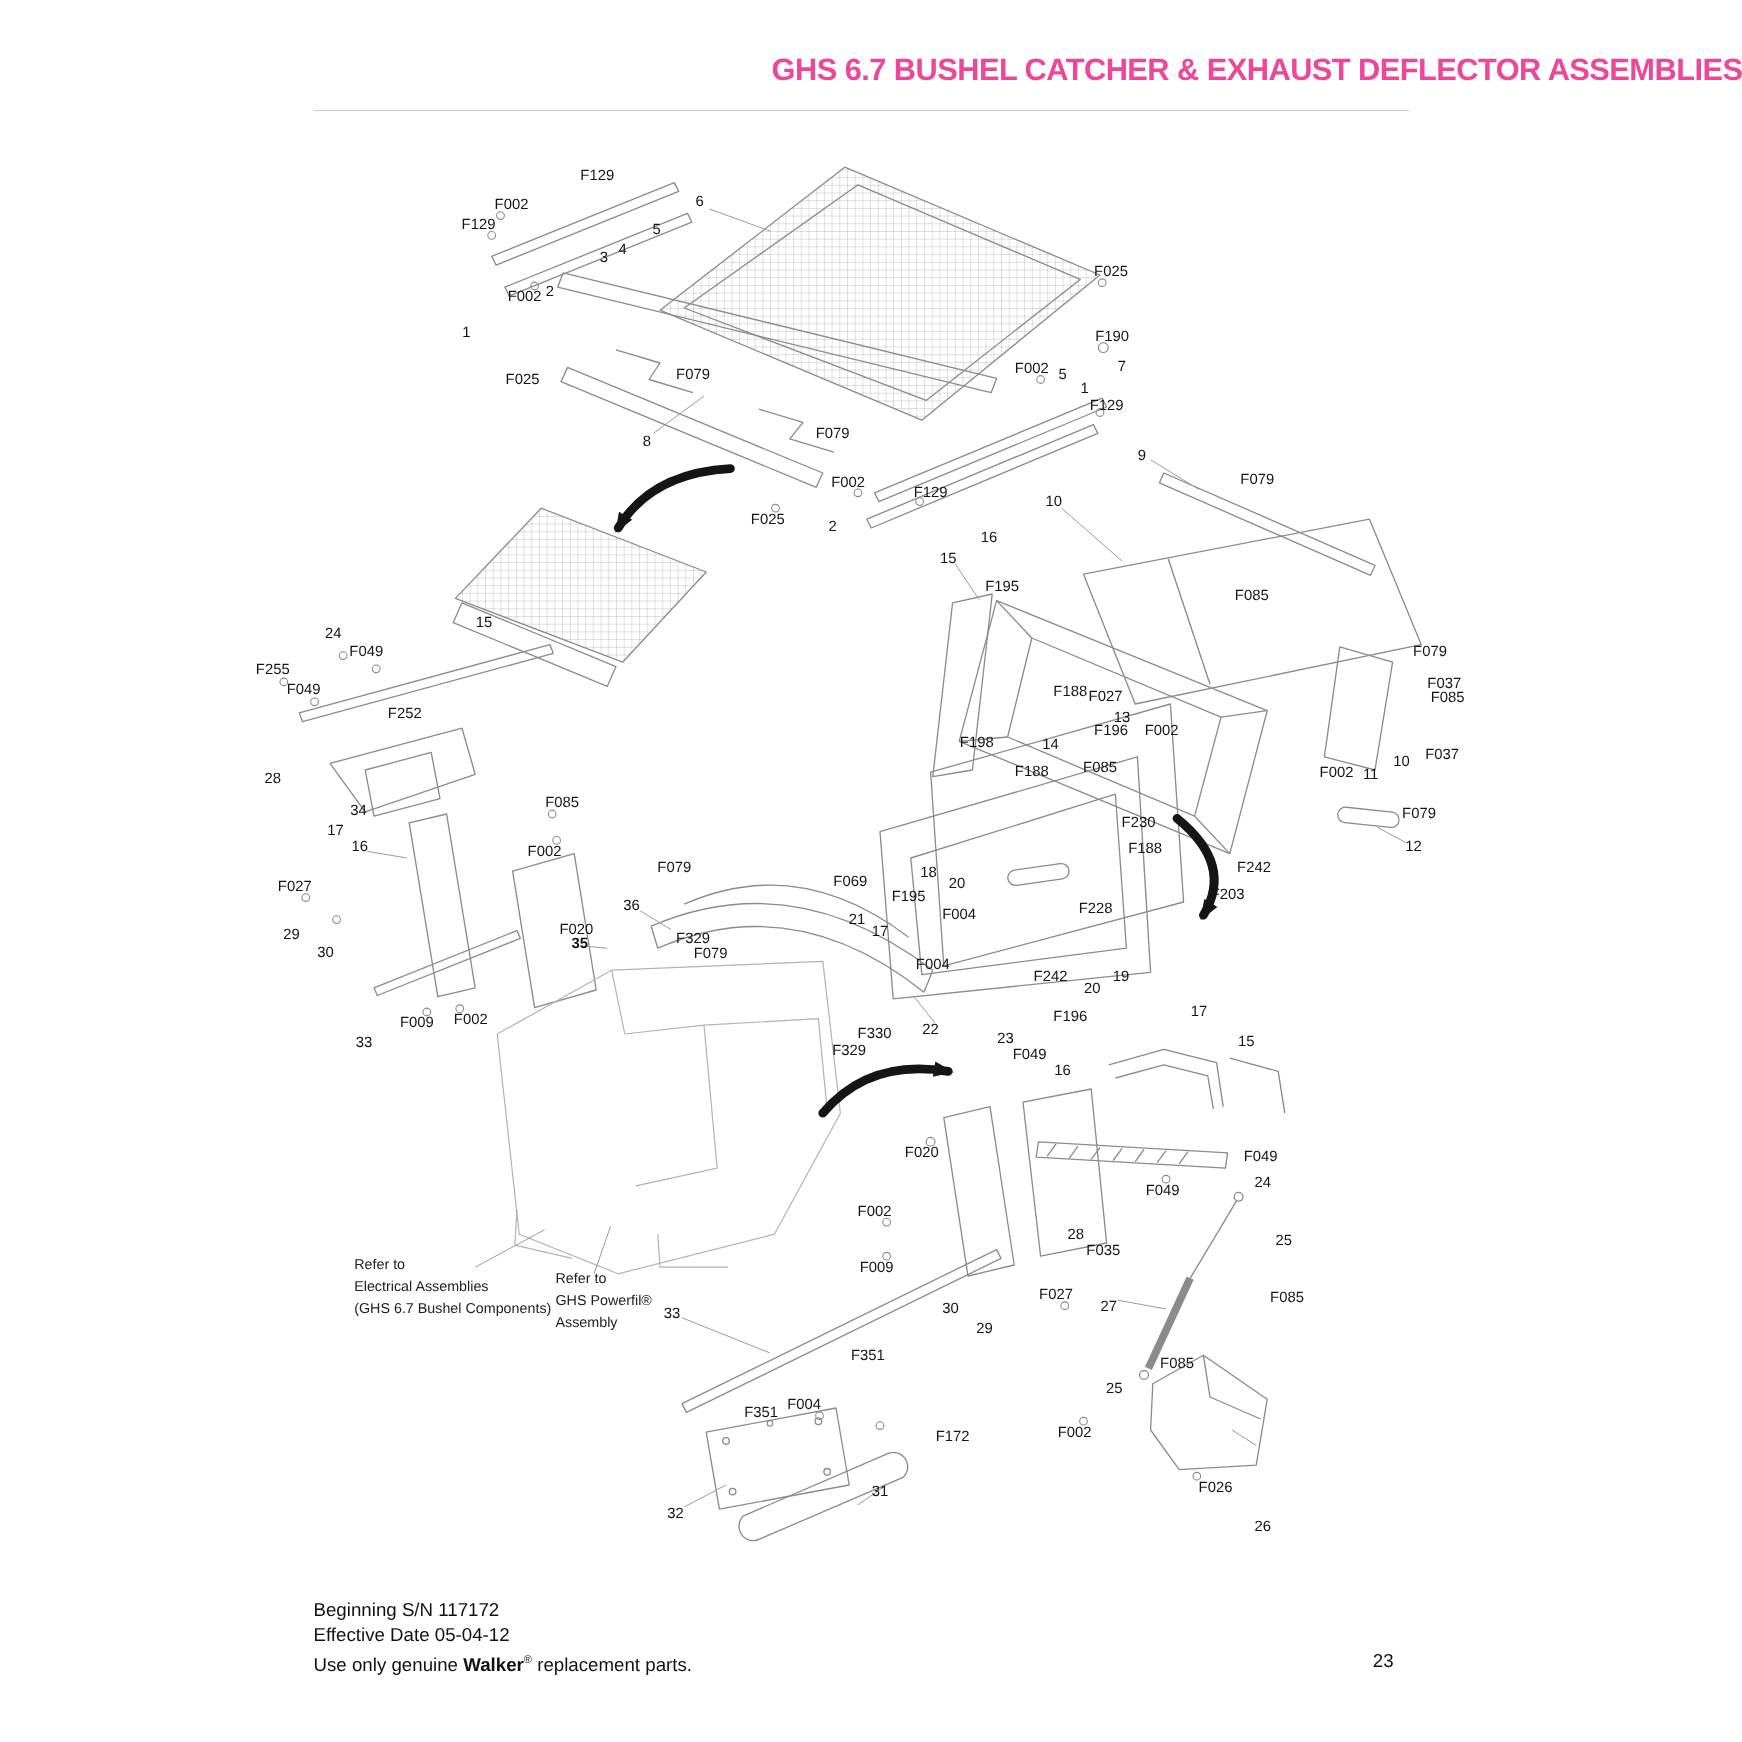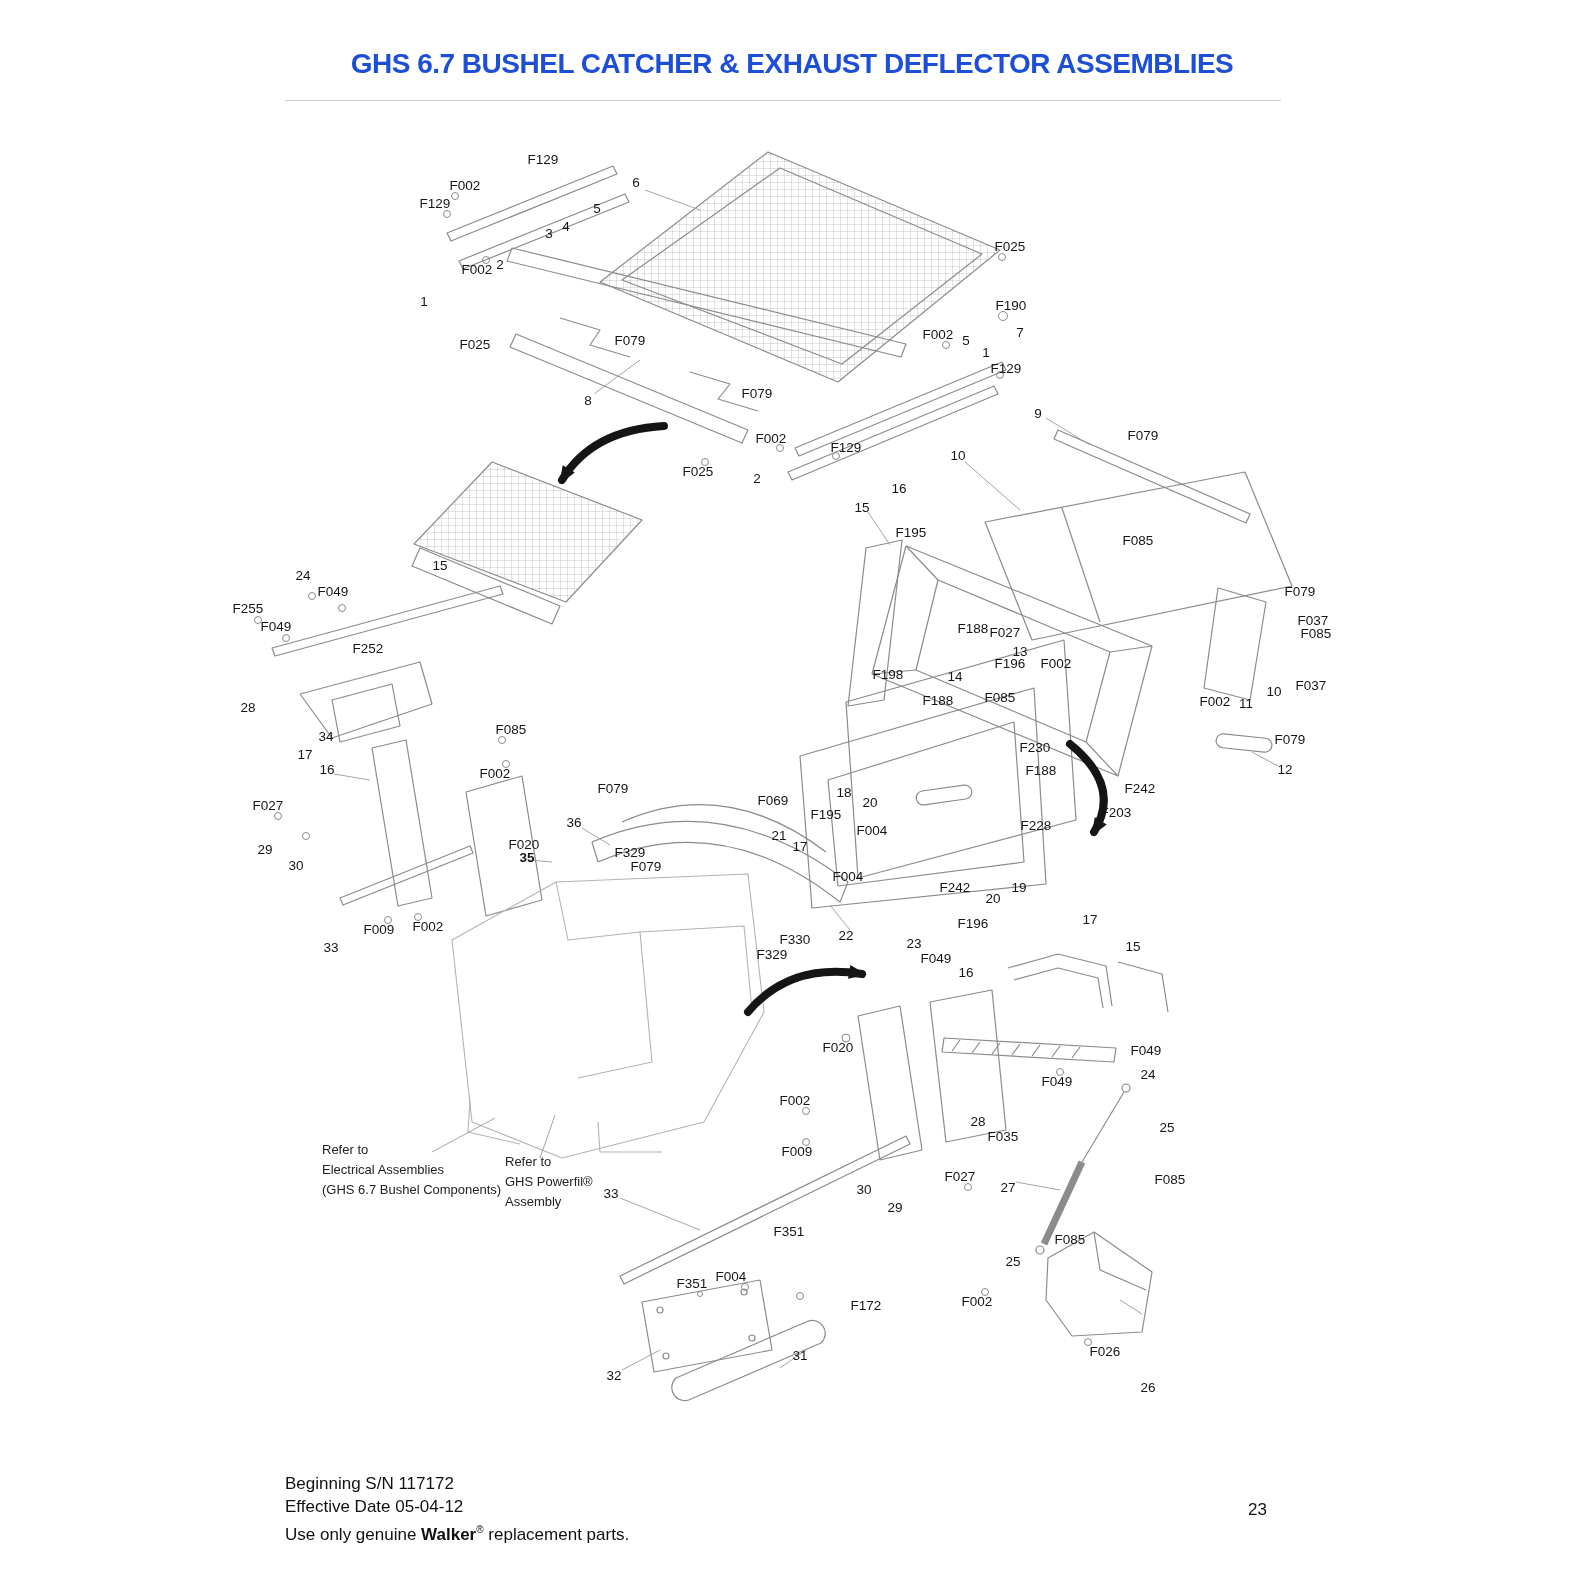--- a/index.html
+++ b/index.html
@@ -1,38 +1,38 @@
 <!DOCTYPE html>
 <html><head>
 <meta charset="utf-8">
 <style>
   html,body{margin:0;padding:0;}
   body{
     width:1584px;height:1584px;position:relative;background:#ffffff;
     font-family:"Liberation Sans", sans-serif;color:#111;overflow:hidden;
   }
   .page-title{
-    position:absolute;left:0;top:48px;width:100%;text-align:center;
-    font-size:28px;font-weight:bold;letter-spacing:-0.5px;color:#1d4ed8;
+    position:absolute;left:0;top:48px;width:100%;text-align:right;
+    font-size:28px;font-weight:bold;letter-spacing:-0.5px;color:#ec4899;
   }
   .title-rule{
     position:absolute;left:285px;top:100px;width:996px;height:0;
     border-top:1px solid #cfcfcf;
   }
   #diagram-svg{position:absolute;left:0;top:0;}
   #label-layer{position:absolute;left:0;top:0;width:1584px;height:1584px;}
   .part-label{
     position:absolute;transform:translate(-50%,-50%);
     font-size:13.5px;line-height:14px;color:#151515;white-space:nowrap;
   }
   .note{
     position:absolute;font-size:13px;line-height:20px;color:#222;white-space:nowrap;
   }
   .footer{
-    position:absolute;left:285px;top:1452px;font-size:17px;line-height:23px;color:#111;margin-top:20px;
+    position:absolute;left:285px;top:1452px;font-size:17px;line-height:23px;color:#111;
   }
   .footer b{font-weight:bold;}
   .footer sup{font-size:10px;}
   .page-number{
     position:absolute;left:1248px;top:1500px;font-size:17px;color:#111;
   }
 </style>
 </head>
 <body>
 
@@ -269,21 +269,21 @@
     <div class="part-label" style="left: 1285px; top: 770px;">12</div>
     <div class="part-label" style="left: 495px; top: 774px;">F002</div>
     <div class="part-label" style="left: 1140px; top: 789px;">F242</div>
     <div class="part-label" style="left: 613px; top: 789px;">F079</div>
     <div class="part-label" style="left: 773px; top: 801px;">F069</div>
     <div class="part-label" style="left: 844px; top: 793px;">18</div>
     <div class="part-label" style="left: 870px; top: 803px;">20</div>
     <div class="part-label" style="left: 1116px; top: 813px;">F203</div>
     <div class="part-label" style="left: 268px; top: 806px;">F027</div>
     <div class="part-label" style="left: 826px; top: 815px;">F195</div>
-    <div class="part-label" style="left: 1036px; top: 826px;">F228</div>
+    <div class="part-label" style="left: 996px; top: 826px;">F228</div>
     <div class="part-label" style="left: 574px; top: 823px;">36</div>
     <div class="part-label" style="left: 872px; top: 831px;">F004</div>
     <div class="part-label" style="left: 265px; top: 850px;">29</div>
     <div class="part-label" style="left: 296px; top: 866px;">30</div>
     <div class="part-label" style="left: 524px; top: 845px;">F020</div>
     <div class="part-label" style="left: 527px; top: 858px; font-weight: bold;">35</div>
     <div class="part-label" style="left: 779px; top: 836px;">21</div>
     <div class="part-label" style="left: 800px; top: 847px;">17</div>
     <div class="part-label" style="left: 630px; top: 853px;">F329</div>
     <div class="part-label" style="left: 646px; top: 867px;">F079</div>

